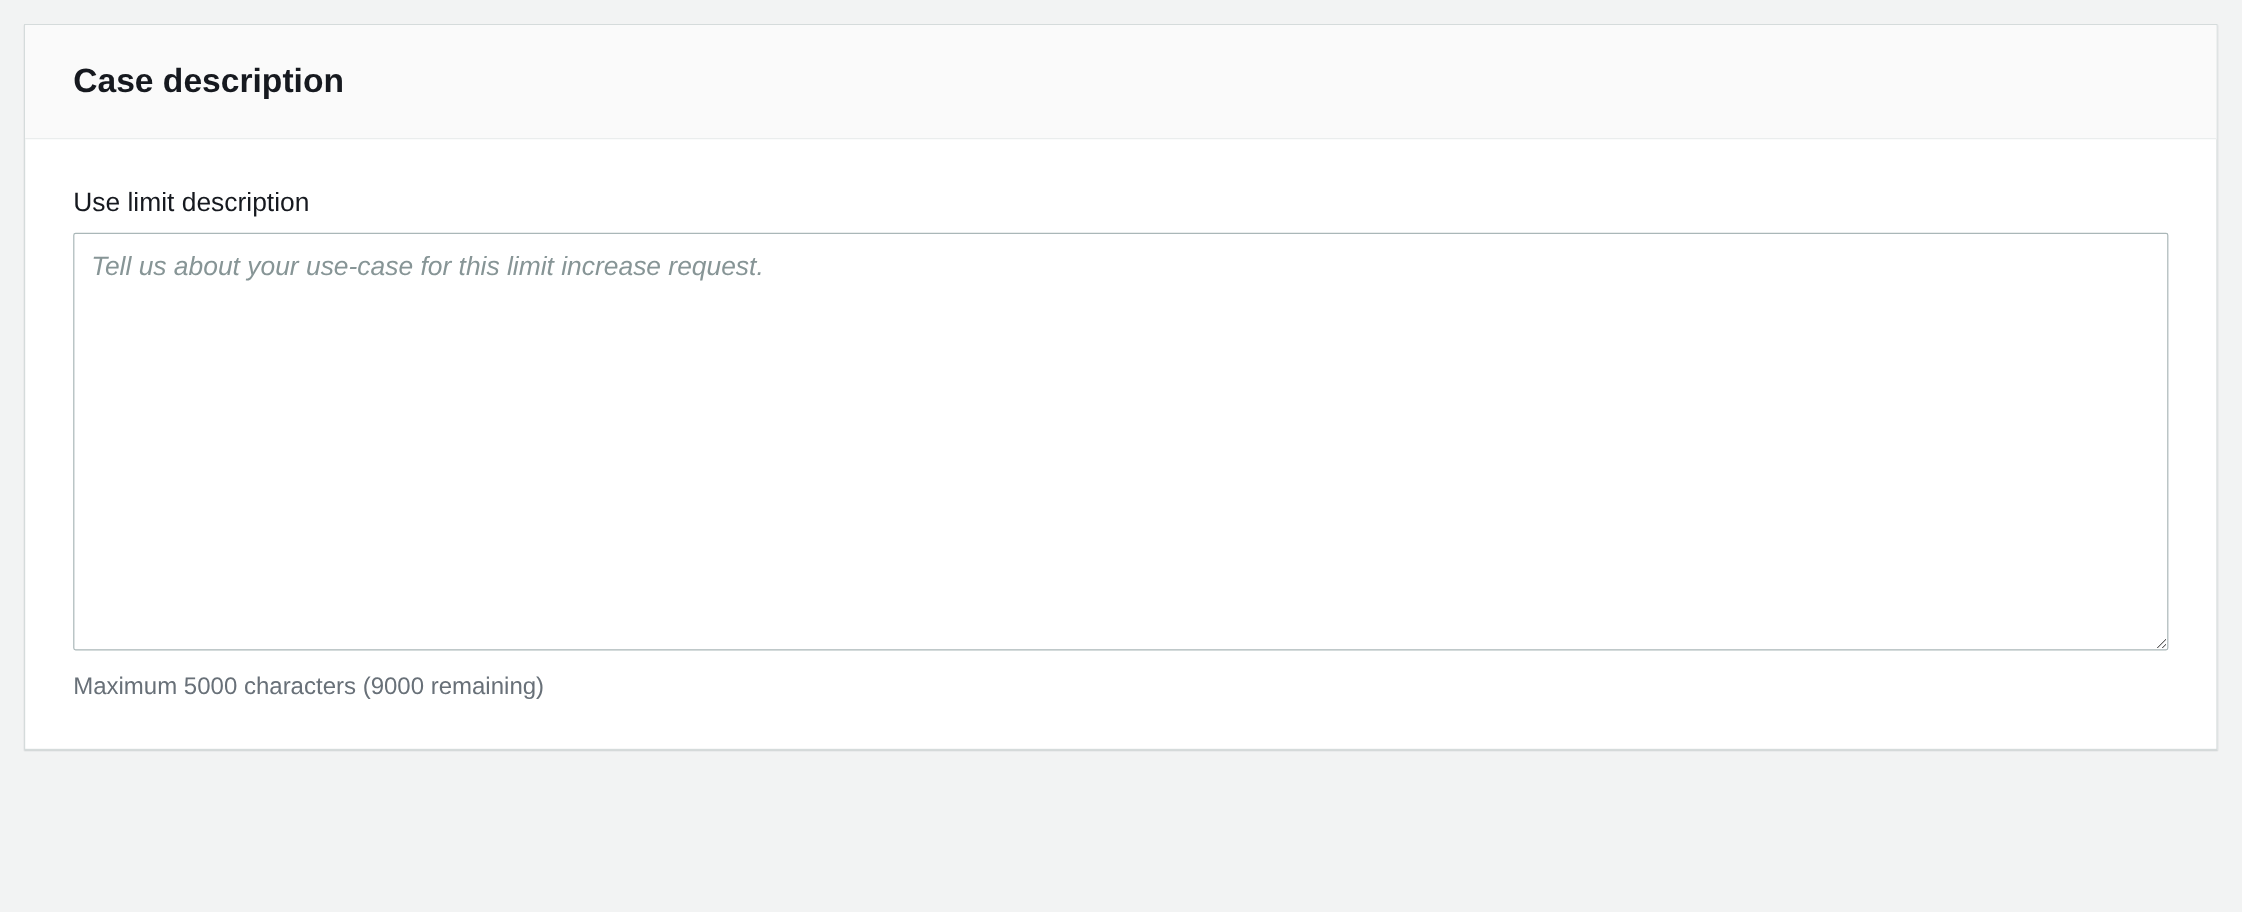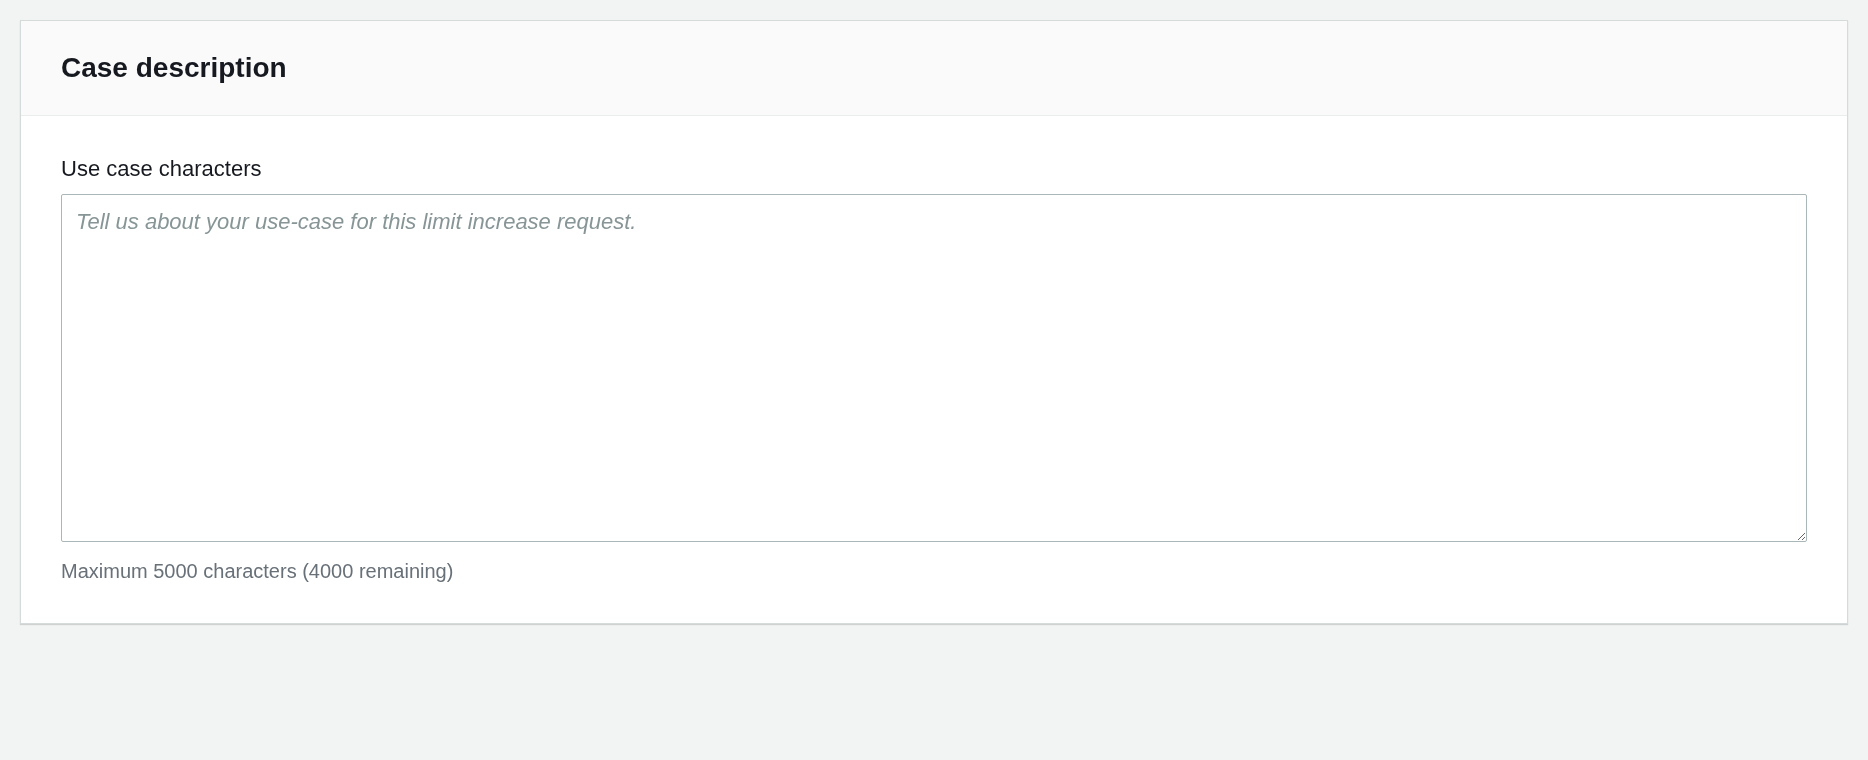--- a/index.html
+++ b/index.html
@@ -74,17 +74,17 @@
     }
   </style>
 </head>
 <body>
 
 <div class="panel">
   <div class="panel-header">
     <h2 class="panel-title">Case description</h2>
   </div>
   <div class="panel-body">
-    <label class="form-label">Use case characters</label>
+    <label class="form-label">Use limit description</label>
     <textarea class="textarea-field" placeholder="Tell us about your use-case for this limit increase request." style=""></textarea>
-    <span class="help-text">Maximum 5000 characters (4000 remaining)</span>
+    <span class="help-text">Maximum 5000 characters (9000 remaining)</span>
   </div>
 </div>
 
 </body></html>

